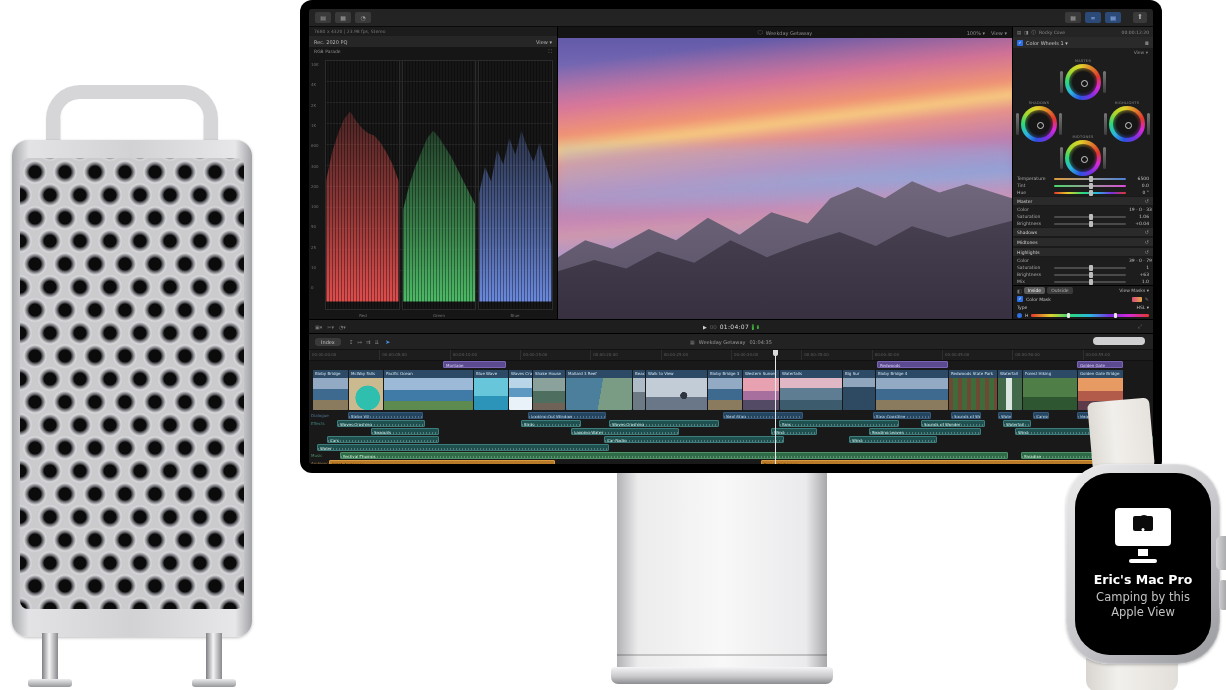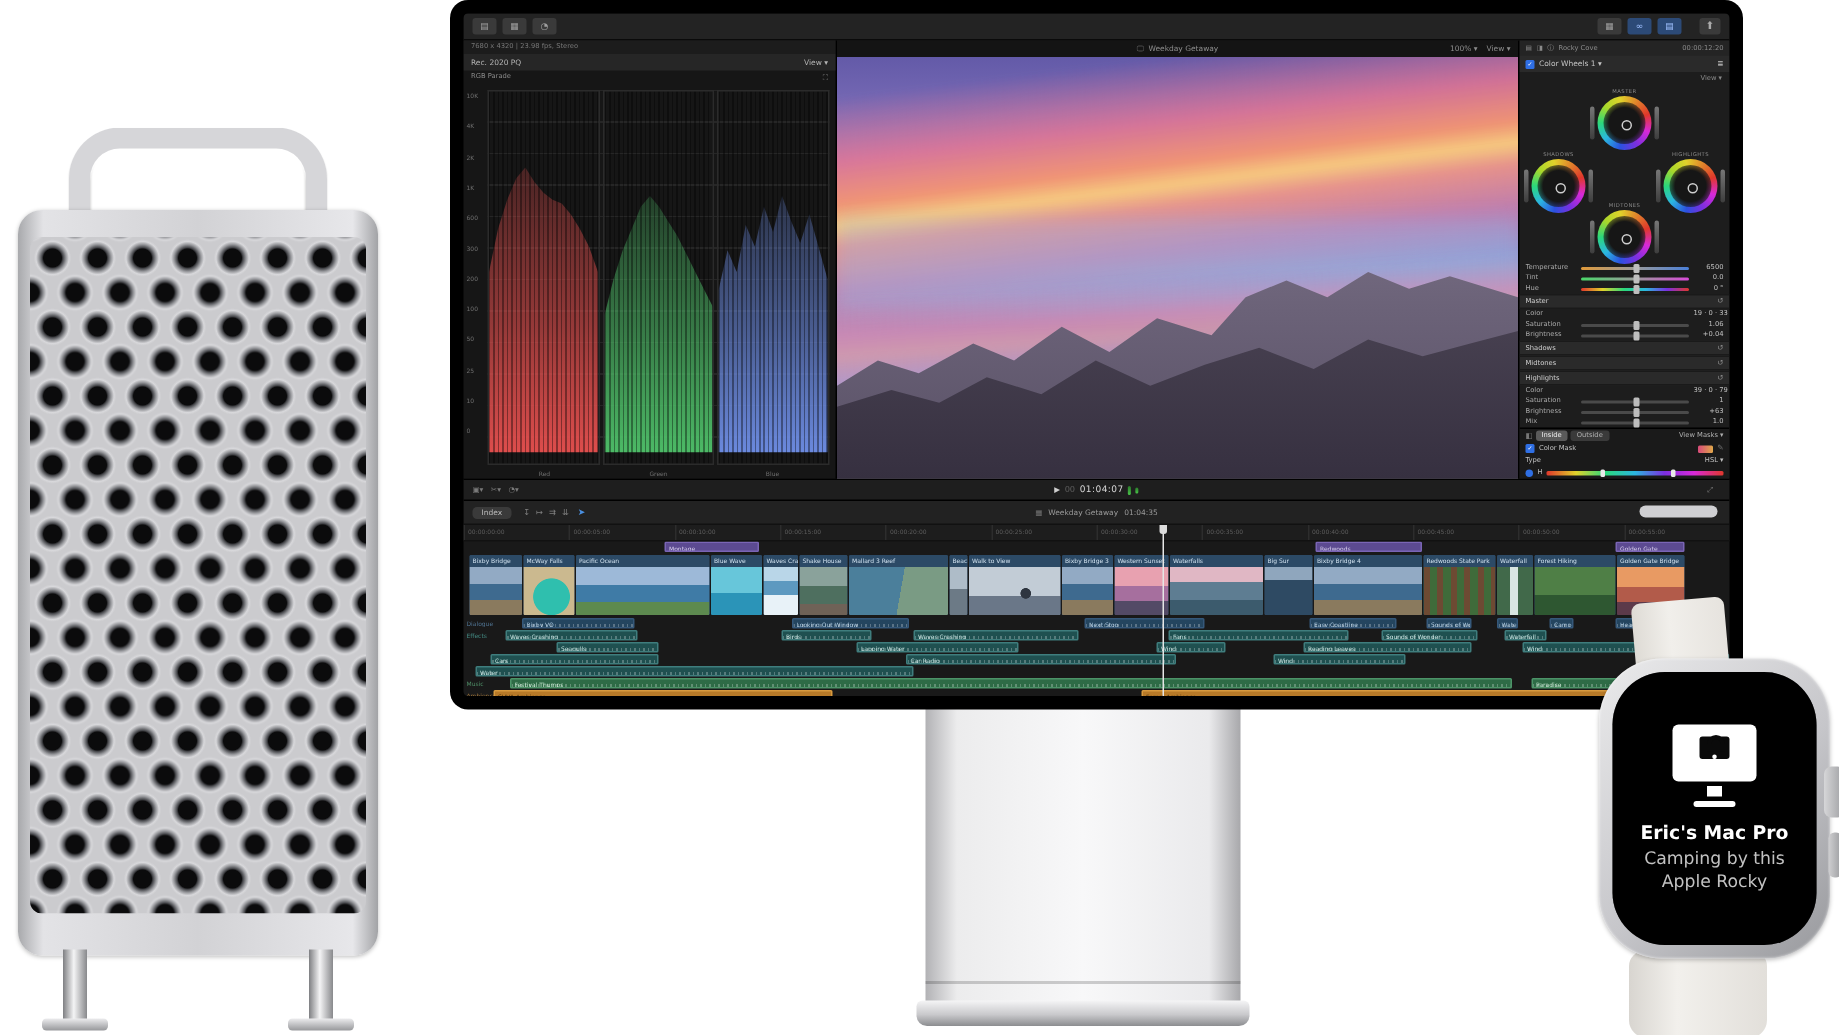--- a/index.html
+++ b/index.html
@@ -178,21 +178,21 @@
   .k-darkcoast .thumb{background-image:linear-gradient(180deg,#8fa6bd 0 28%,#2e4a63 28%);}
   .k-redwood .thumb{background-image:repeating-linear-gradient(90deg,#6d4a33 0 4px,#3f6b3a 4px 9px);}
   .k-waterfall .thumb{background-image:linear-gradient(90deg,#41694a 0 35%,#d9e6e2 35% 58%,#41694a 58%);}
   .k-forest .thumb{background-image:linear-gradient(180deg,#4f7f46 0 58%,#2e5731 58%);}
   .k-gate .thumb{background-image:linear-gradient(180deg,#e89a63 0 42%,#b25b4a 42% 72%,#5c3a4a 72%);}
 
   
   .watch{position:absolute;left:1058px;top:400px;width:172px;height:292px;z-index:5;}
   .band-top{position:absolute;left:32px;top:0;width:62px;height:70px;background:linear-gradient(90deg,#dedbd5,#f1efeb 40%,#e6e3de);transform:rotate(-5deg);border-radius:6px;}
   .band-bottom{position:absolute;left:28px;top:234px;width:92px;height:58px;background:linear-gradient(90deg,#d8d5d0,#f2f0ec 35%,#e2dfda);border-radius:10px 10px 12px 12px;}
-  .case{position:absolute;left:8px;top:39px;width:154px;height:200px;border-radius:42px;
+  .case{position:absolute;left:8px;top:64px;width:154px;height:200px;border-radius:42px;
     background:linear-gradient(135deg,#ebebec,#c6c6ca 55%,#97989c);box-shadow:inset 0 0 2px rgba(255,255,255,.8),0 1px 3px rgba(0,0,0,.25);}
   .crown{position:absolute;left:150px;top:72px;width:14px;height:34px;border-radius:5px;background:linear-gradient(90deg,#d6d6d8,#9a9b9e);}
   .side-btn{position:absolute;left:153px;top:116px;width:9px;height:30px;border-radius:4px;background:linear-gradient(90deg,#cfcfd1,#9a9b9e);}
   .wscreen{position:absolute;inset:9px;border-radius:35px;background:#000;box-shadow:inset 0 0 8px #000;overflow:hidden;}
   .wface{position:absolute;inset:12px;display:flex;flex-direction:column;align-items:center;justify-content:center;gap:3px;}
   .wmonitor{width:56px;height:38px;background:#fff;border-radius:4px;position:relative;}
   .wlock{position:absolute;left:50%;top:8px;transform:translateX(-50%);width:20px;height:15px;background:#0a0a0a;border-radius:2px;}
   .wshackle{position:absolute;left:55%;top:-1px;transform:translateX(-50%);width:12px;height:11px;border:3px solid #0a0a0a;border-bottom:none;border-radius:7px 7px 0 0;box-sizing:border-box;}
   .wkey{position:absolute;left:50%;top:12px;transform:translateX(-50%);width:3px;height:3px;border-radius:50%;background:#fff;}
   .wkey::after{content:"";position:absolute;left:1px;top:2px;width:1px;height:3px;background:#fff;}
@@ -727,20 +727,20 @@
             <div class="wlock">
               <div class="wshackle"></div>
               <div class="wkey"></div>
             </div>
           </div>
           <div class="wstand"></div>
           <div class="wbase"></div>
           <div class="wtitle">Eric's Mac Pro</div>
           <div class="wsub">
             <span>Camping by this</span><br>
-            <span>Apple Rocky</span>
+            <span>Apple View</span>
           </div>
         </div>
       </div>
     </div>
   </div>
 
 </div>
 
 </body></html>

